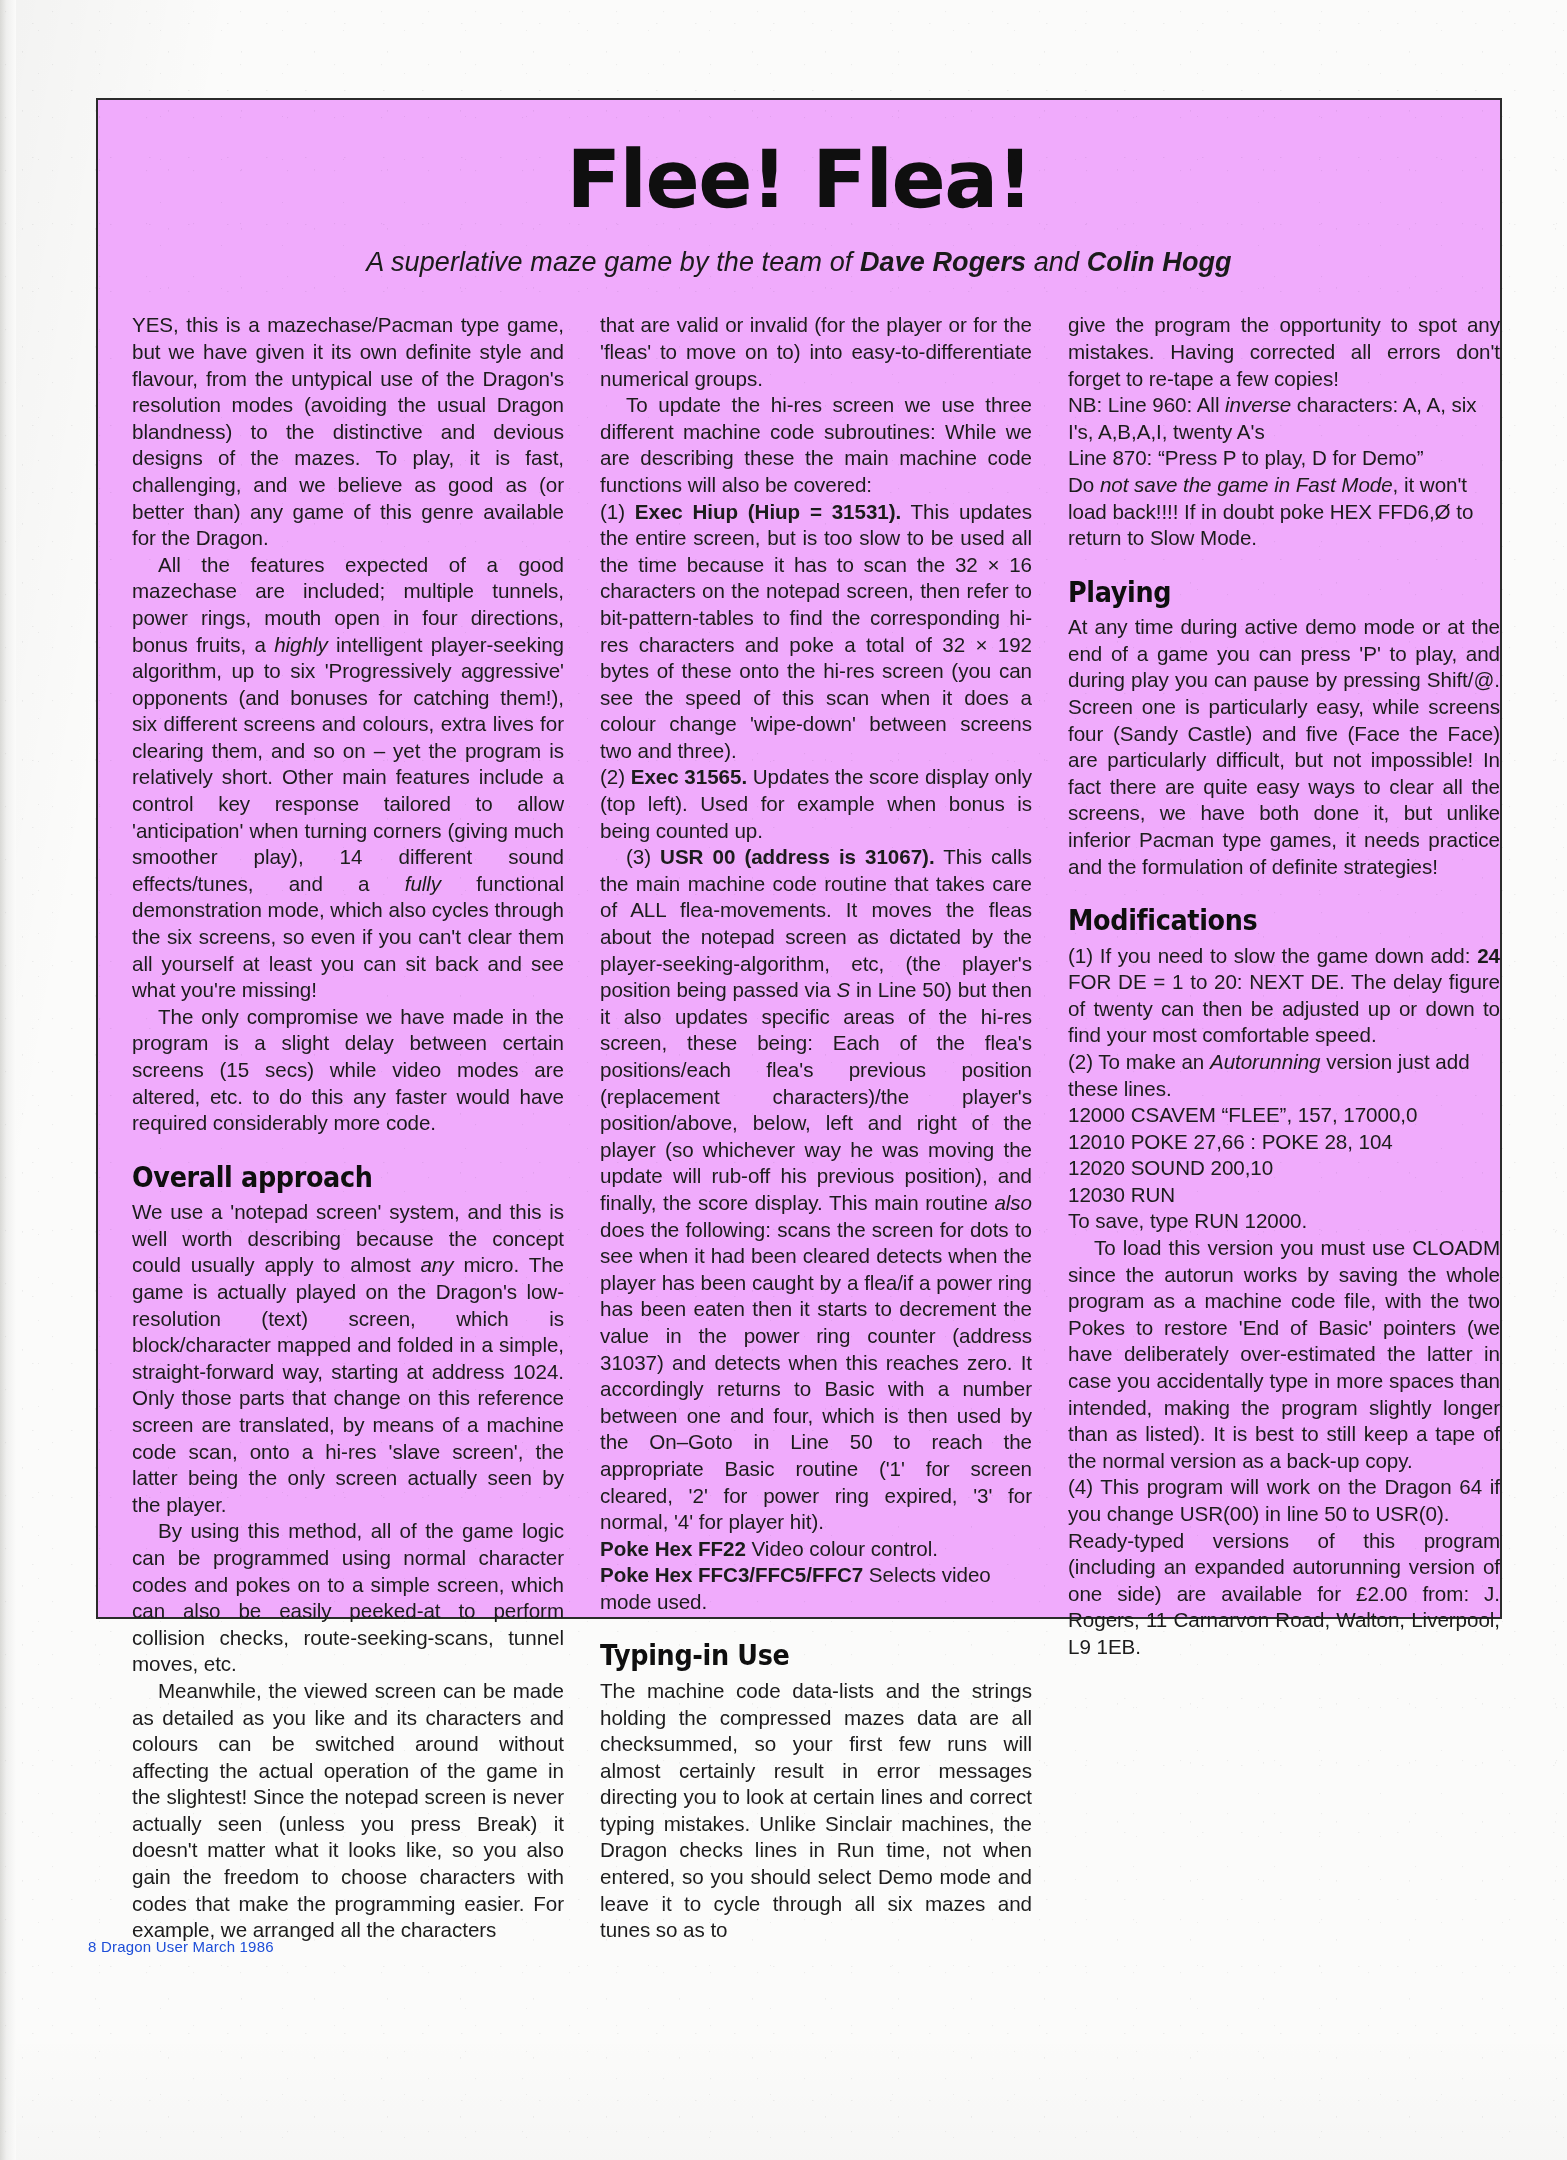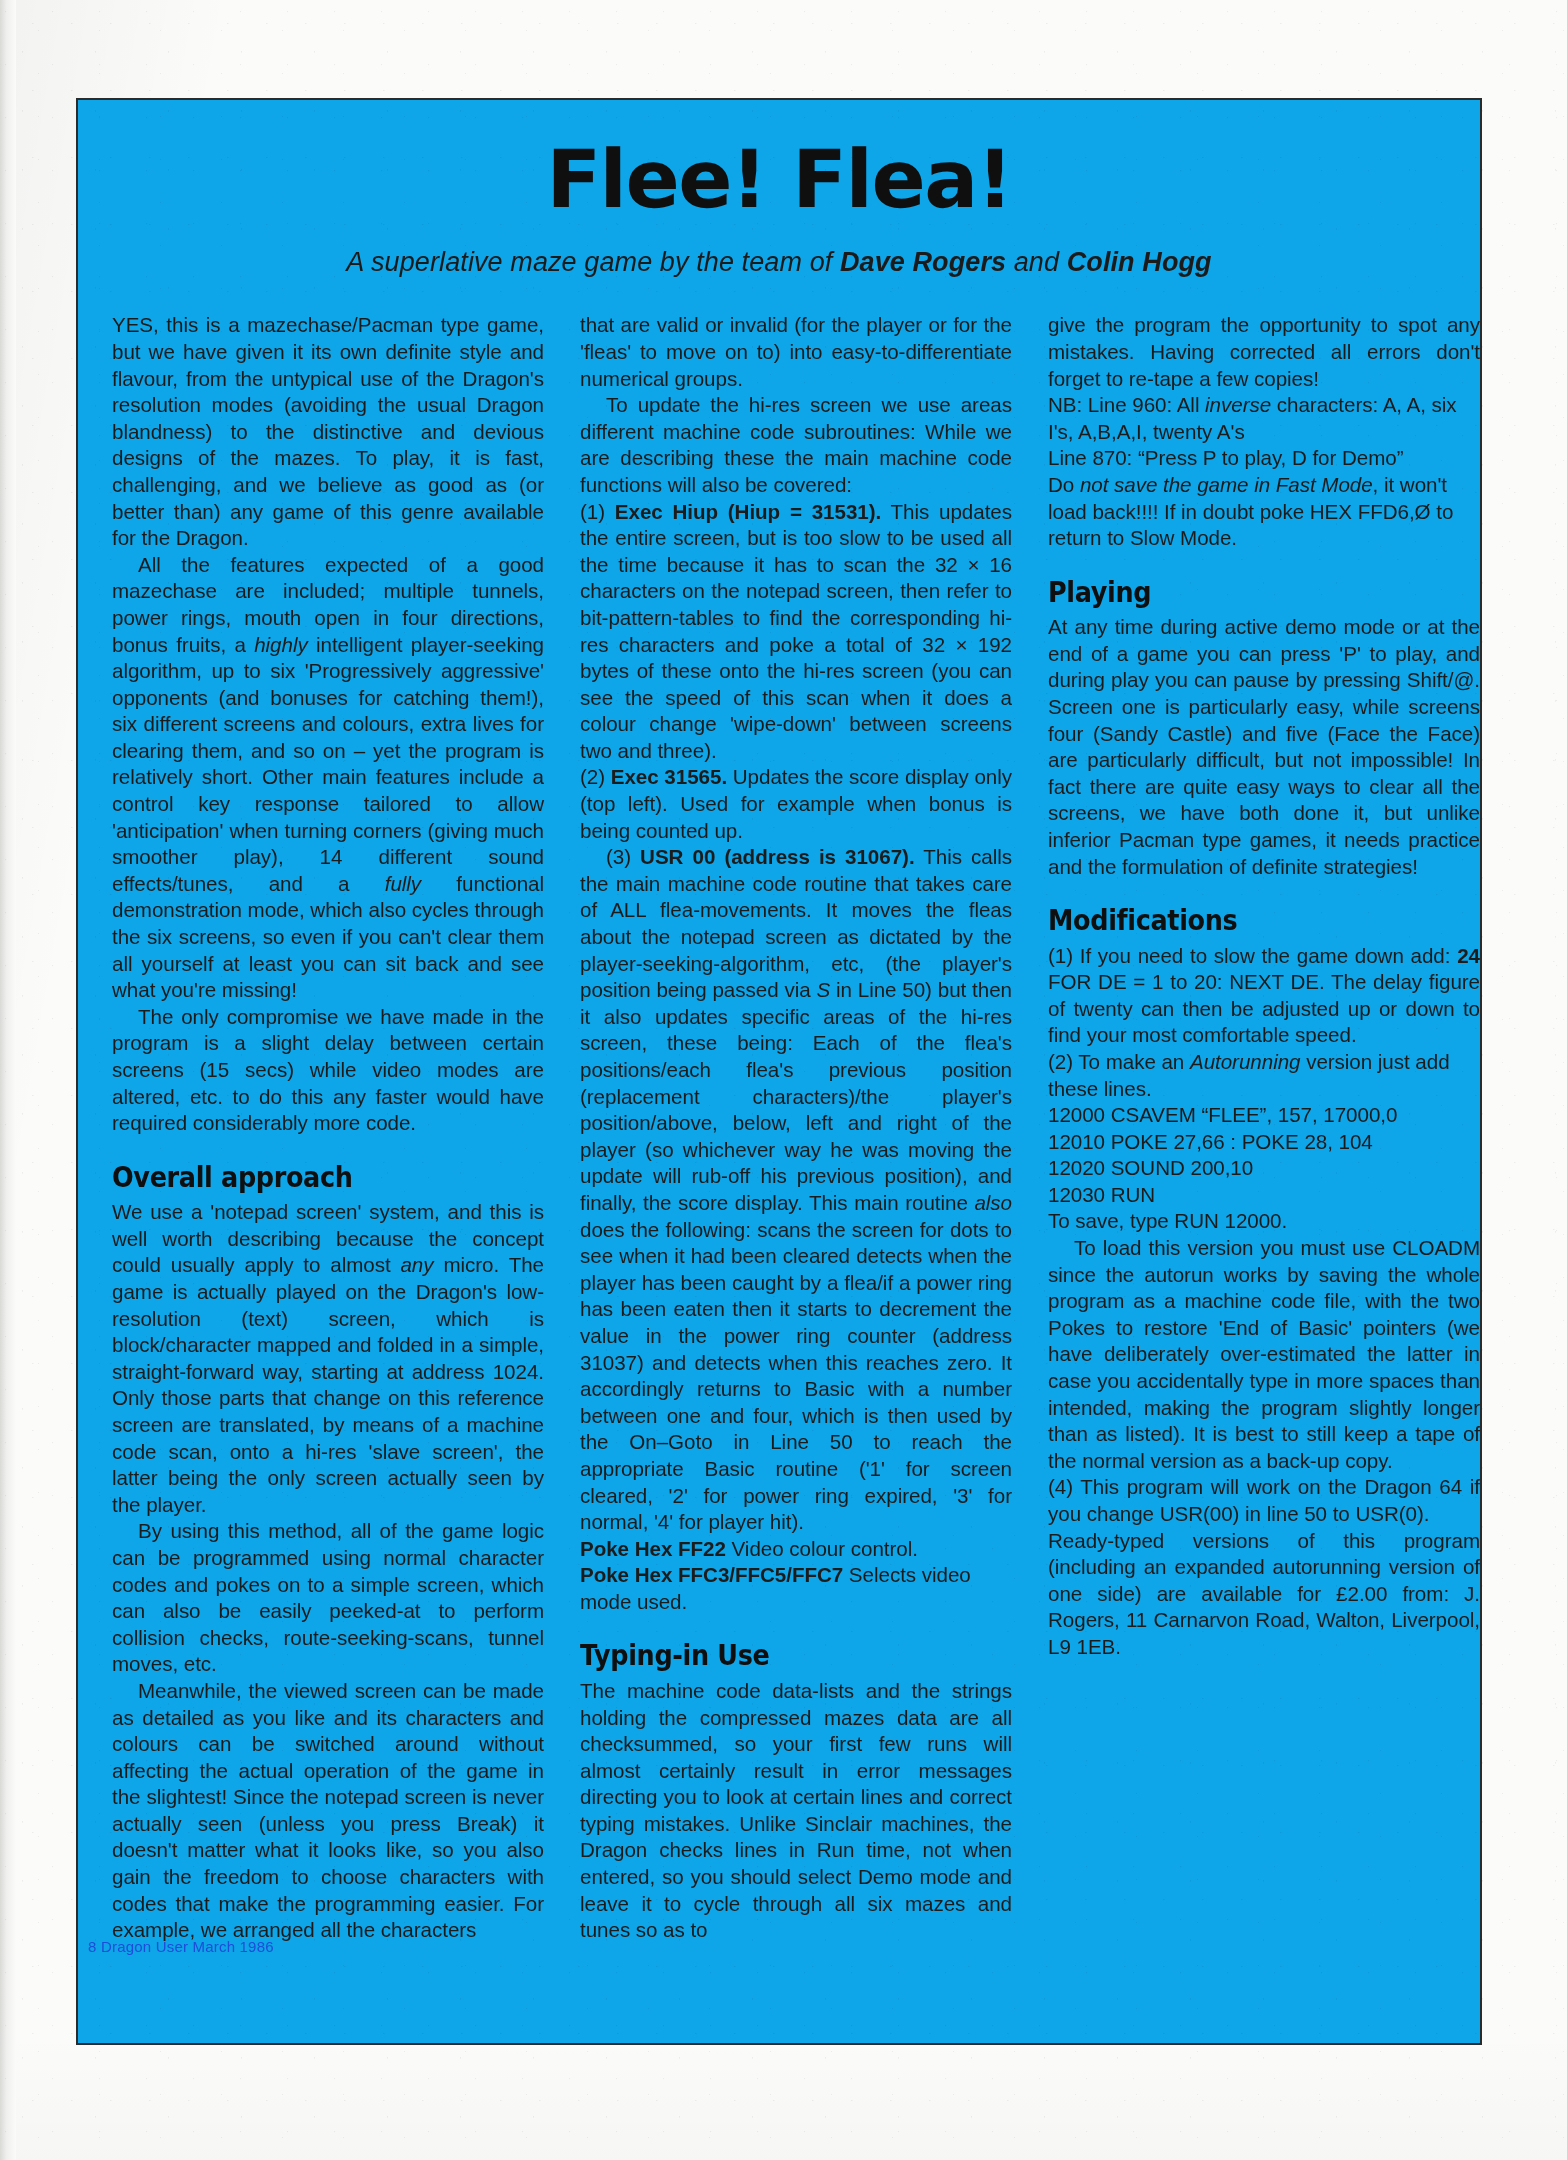--- a/index.html
+++ b/index.html
@@ -29,27 +29,27 @@
   .spine-shadow {
     position: absolute;
     left: 0; top: 0;
     width: 16px; height: 2160px;
     background: linear-gradient(90deg, #d9d9d6 0%, #efefee 40%, #fbfbfa 100%);
   }
 
   
   .article-frame {
     position: absolute;
-    left: 76px;
+    left: 96px;
     top: 98px;
     width: 1406px;
-    height: 1947px;
+    height: 1521px;
     border: 2px solid #2b2b2b;
     box-sizing: border-box;
-    background: #0ea5e9;
+    background: #f0abfc;
   }
 
   
   .masthead {
     padding-top: 40px;
     text-align: center;
   }
   .article-title {
     font-family: "DejaVu Sans", sans-serif;
     font-weight: 700;
@@ -164,21 +164,21 @@
 
       <div class="section-heading">Overall approach</div>
 
       <div class="para flush"><span>We use a 'notepad screen' system, and this is well worth describing because the concept could usually apply to almost </span><i>any</i><span> micro. The game is actually played on the Dragon's low-resolution (text) screen, which is block/character mapped and folded in a simple, straight-forward way, starting at address 1024. Only those parts that change on this reference screen are translated, by means of a machine code scan, onto a hi-res 'slave screen', the latter being the only screen actually seen by the player.</span></div>
       <div class="para indent">By using this method, all of the game logic can be programmed using normal character codes and pokes on to a simple screen, which can also be easily peeked-at to perform collision checks, route-seeking-scans, tunnel moves, etc.</div>
       <div class="para indent">Meanwhile, the viewed screen can be made as detailed as you like and its characters and colours can be switched around without affecting the actual operation of the game in the slightest! Since the notepad screen is never actually seen (unless you press Break) it doesn't matter what it looks like, so you also gain the freedom to choose characters with codes that make the programming easier. For example, we arranged all the characters</div>
     </div>
 
     <div class="column">
       <div class="para flush">that are valid or invalid (for the player or for the 'fleas' to move on to) into easy-to-differentiate numerical groups.</div>
-      <div class="para indent">To update the hi-res screen we use areas different machine code subroutines: While we are describing these the main machine code functions will also be covered:</div>
+      <div class="para indent">To update the hi-res screen we use three different machine code subroutines: While we are describing these the main machine code functions will also be covered:</div>
       <div class="para flush"><span>(1) </span><b>Exec Hiup (Hiup = 31531).</b><span> This updates the entire screen, but is too slow to be used all the time because it has to scan the 32 × 16 characters on the notepad screen, then refer to bit-pattern-tables to find the corresponding hi-res characters and poke a total of 32 × 192 bytes of these onto the hi-res screen (you can see the speed of this scan when it does a colour change 'wipe-down' between screens two and three).</span></div>
       <div class="para flush"><span>(2) </span><b>Exec 31565.</b><span> Updates the score display only (top left). Used for example when bonus is being counted up.</span></div>
       <div class="para indent"><span>(3) </span><b>USR 00 (address is 31067).</b><span> This calls the main machine code routine that takes care of ALL flea-movements. It moves the fleas about the notepad screen as dictated by the player-seeking-algorithm, etc, (the player's position being passed via </span><i>S</i><span> in Line 50) but then it also updates specific areas of the hi-res screen, these being: Each of the flea's positions/each flea's previous position (replacement characters)/the player's position/above, below, left and right of the player (so whichever way he was moving the update will rub-off his previous position), and finally, the score display. This main routine </span><i>also</i><span> does the following: scans the screen for dots to see when it had been cleared detects when the player has been caught by a flea/if a power ring has been eaten then it starts to decrement the value in the power ring counter (address 31037) and detects when this reaches zero. It accordingly returns to Basic with a number between one and four, which is then used by the On–Goto in Line 50 to reach the appropriate Basic routine ('1' for screen cleared, '2' for power ring expired, '3' for normal, '4' for player hit).</span></div>
       <div class="para flush noj"><b>Poke Hex FF22</b><span> Video colour control.</span></div>
       <div class="para flush noj"><b>Poke Hex FFC3/FFC5/FFC7</b><span> Selects video mode used.</span></div>
 
       <div class="section-heading">Typing-in Use</div>
 
       <div class="para flush">The machine code data-lists and the strings holding the compressed mazes data are all checksummed, so your first few runs will almost certainly result in error messages directing you to look at certain lines and correct typing mistakes. Unlike Sinclair machines, the Dragon checks lines in Run time, not when entered, so you should select Demo mode and leave it to cycle through all six mazes and tunes so as to</div>
     </div>

